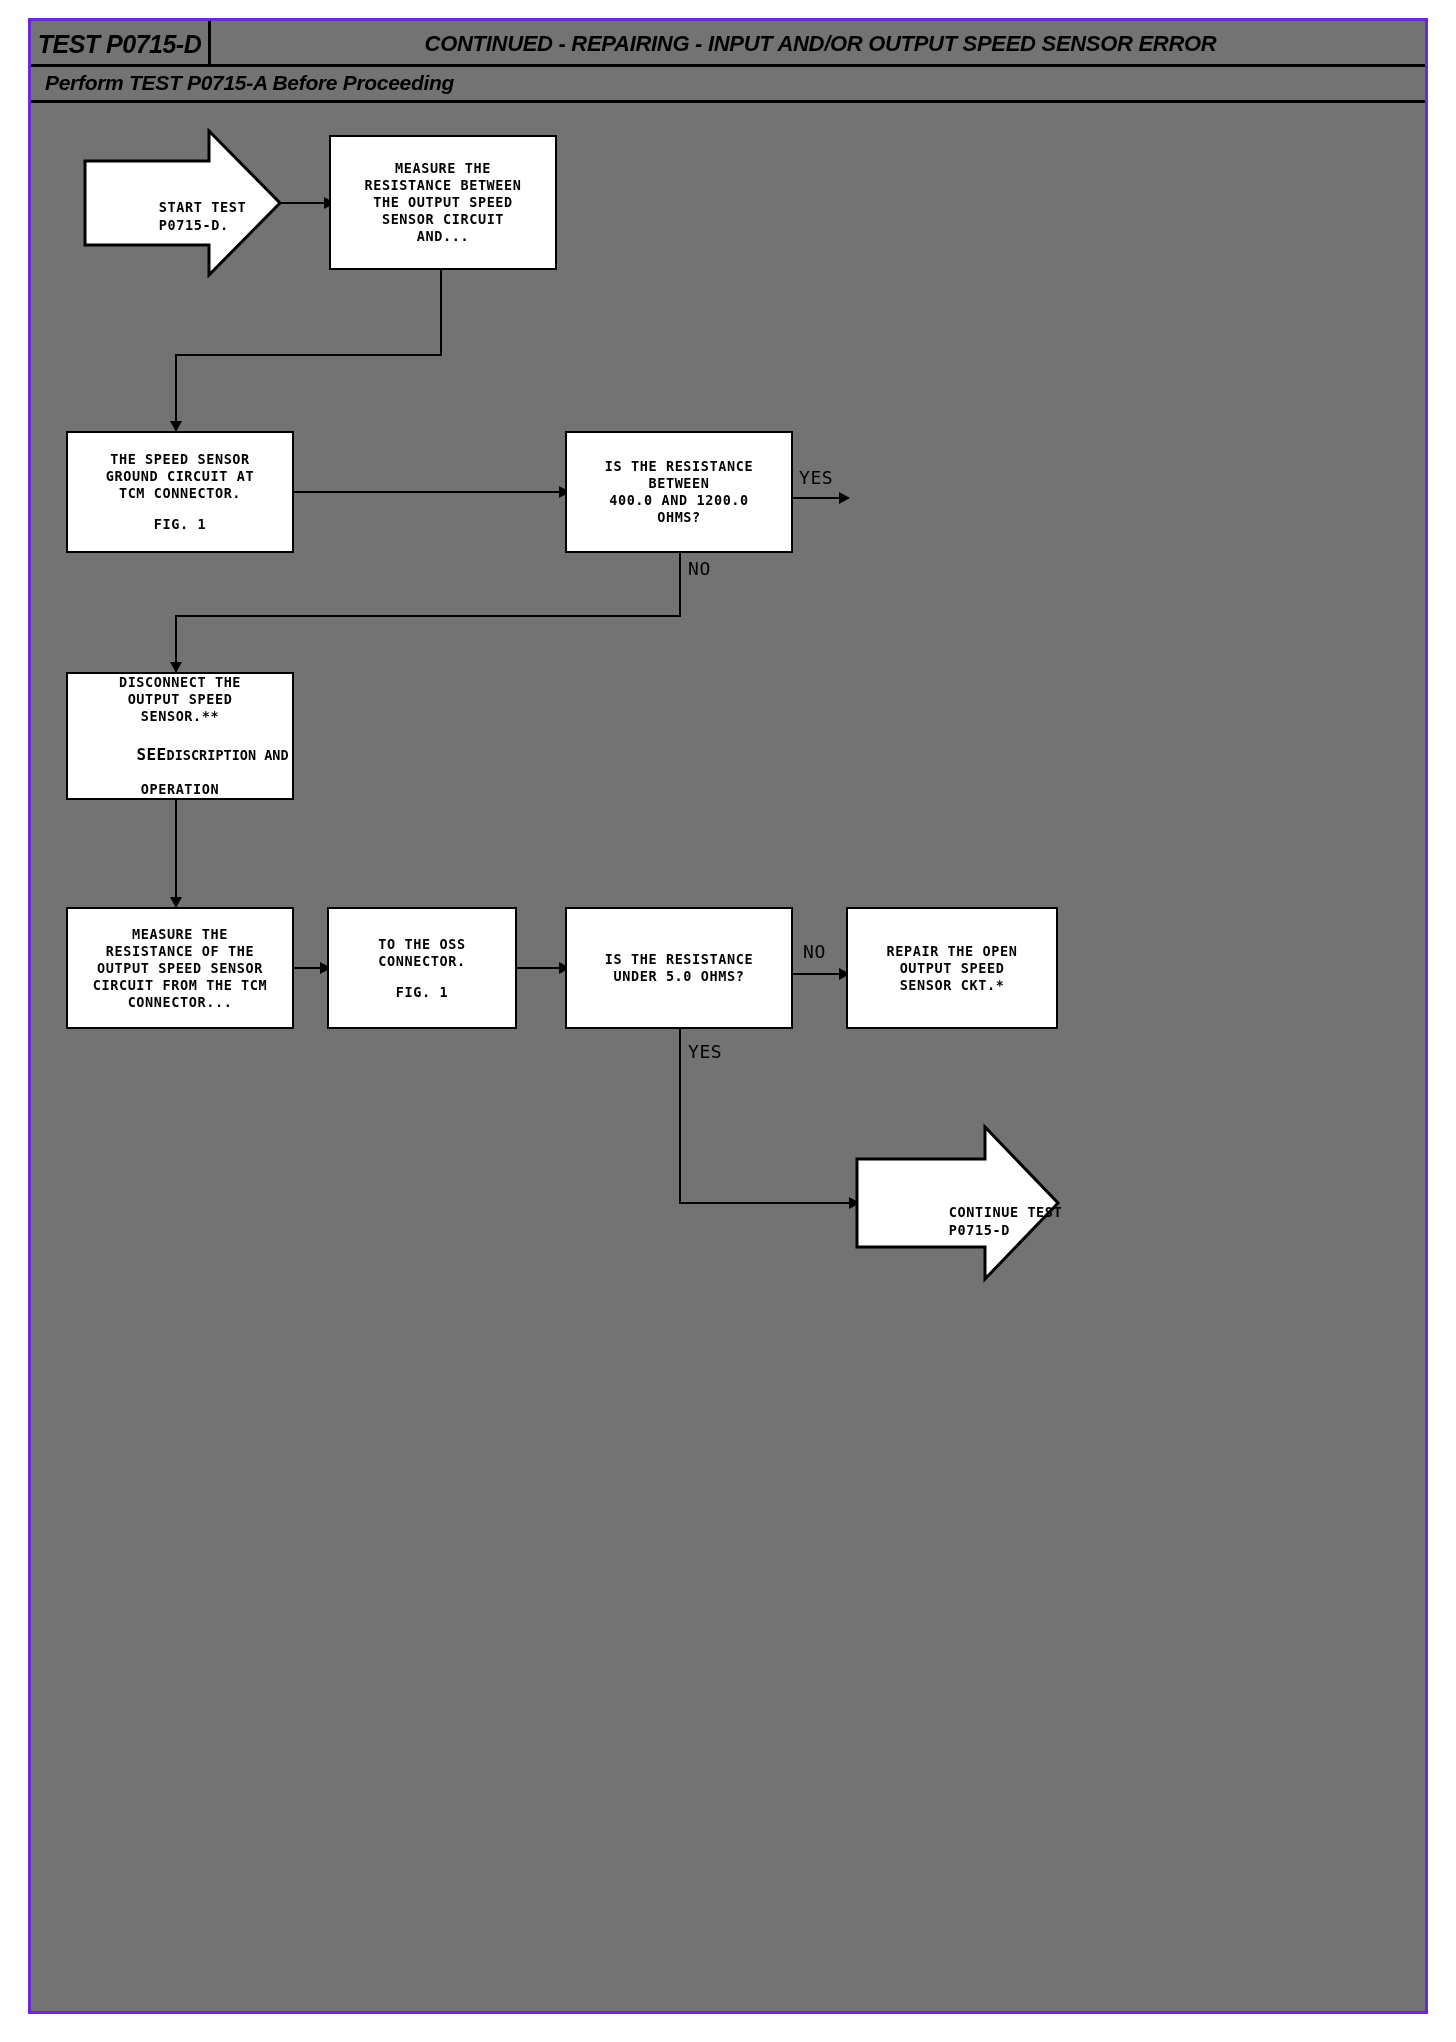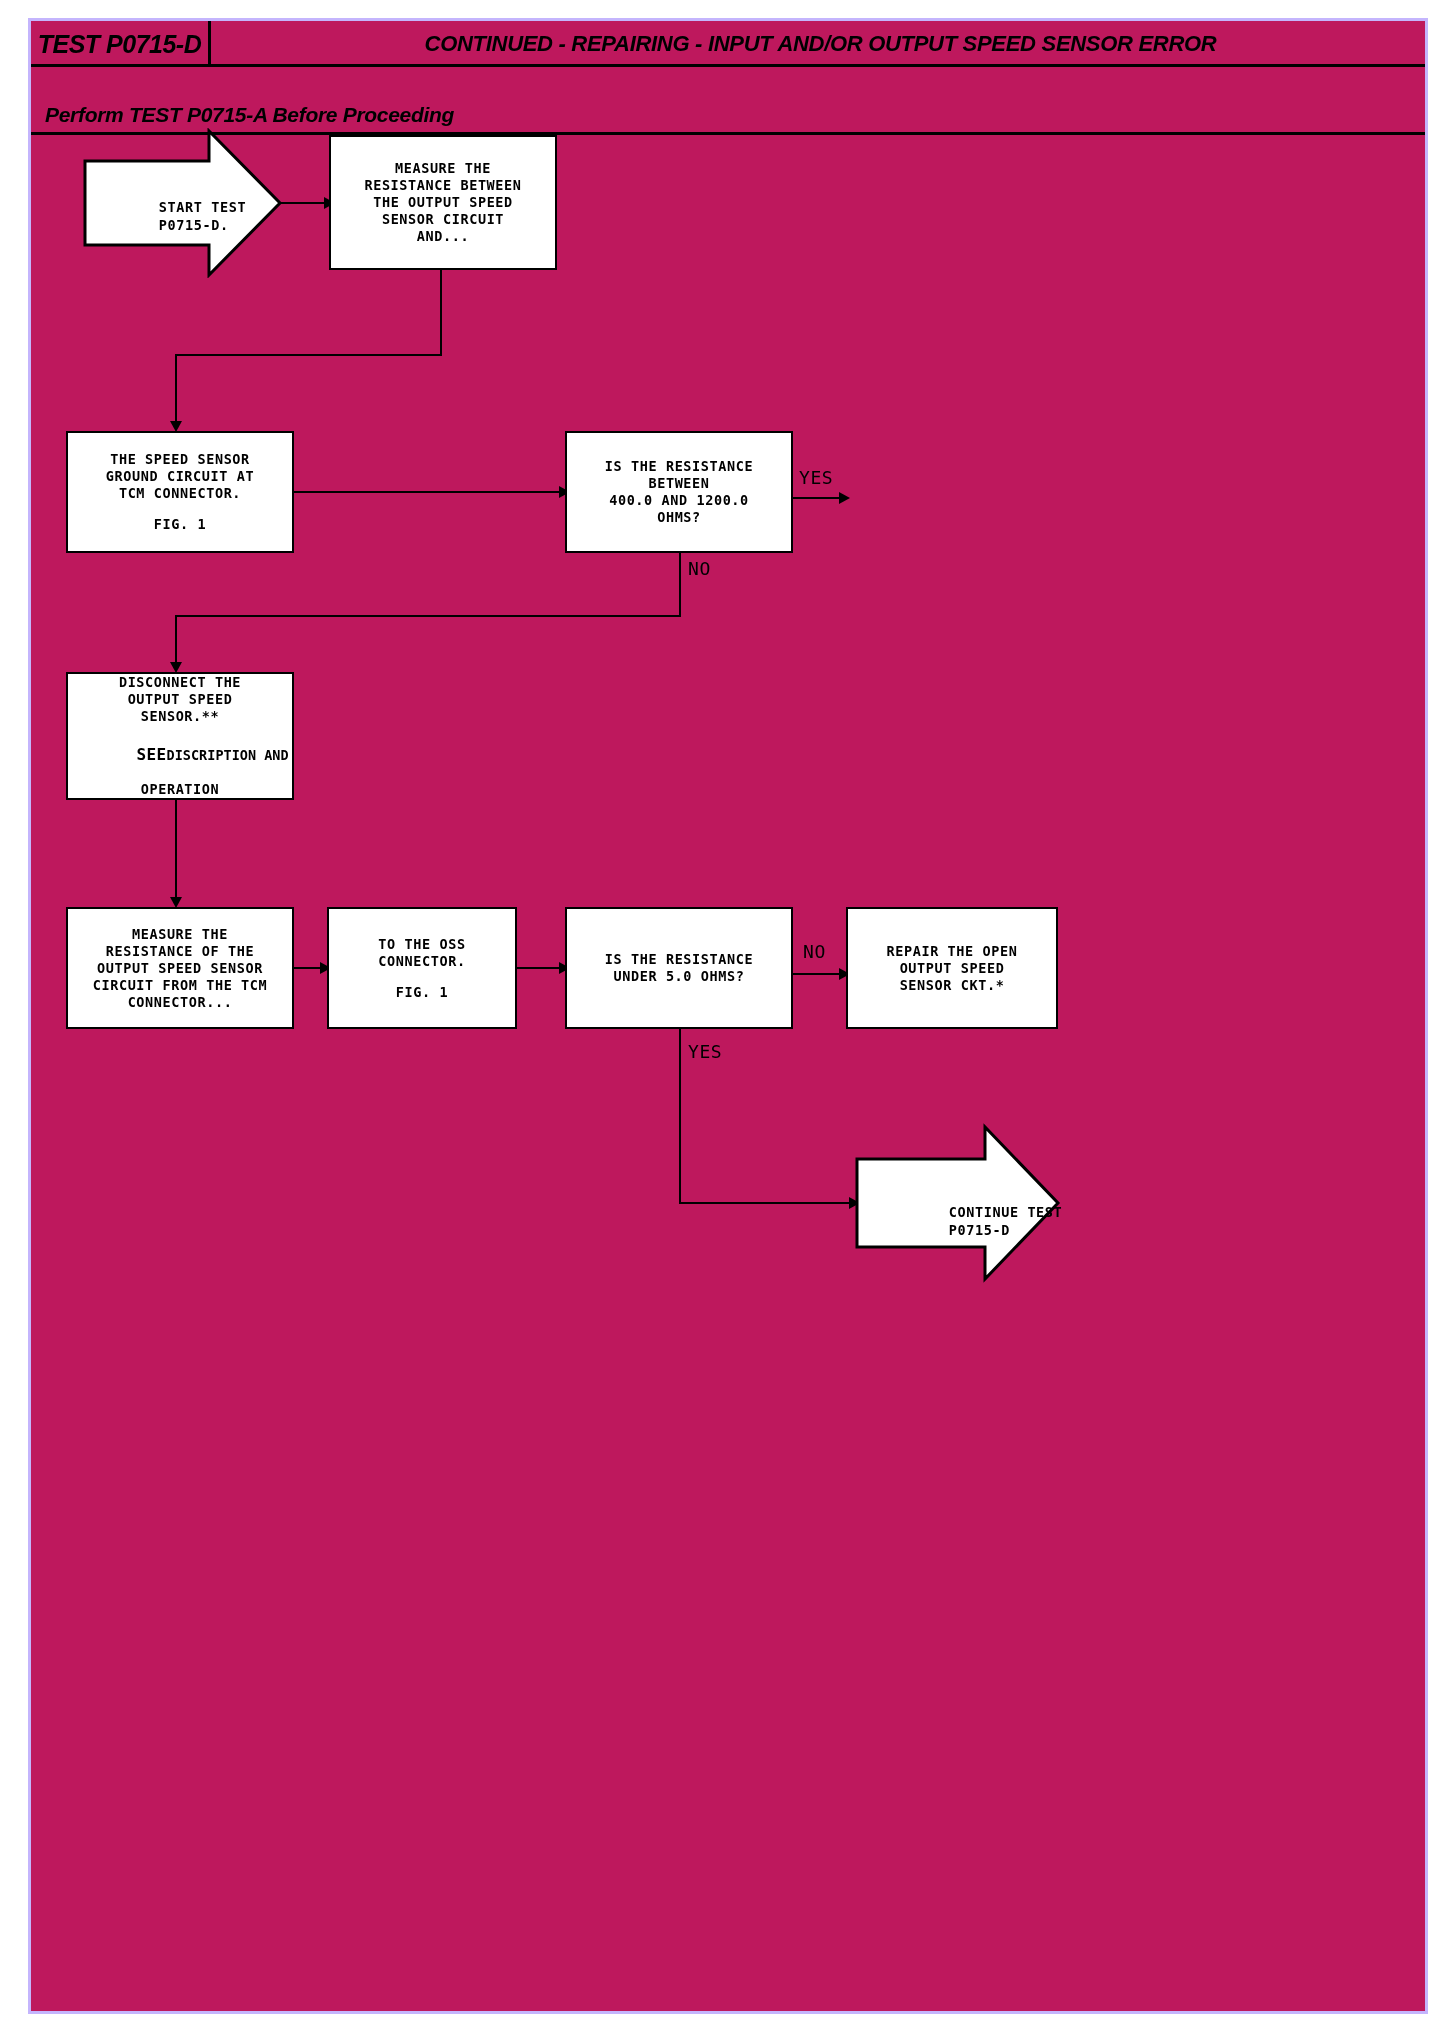--- a/index.html
+++ b/index.html
@@ -4,21 +4,21 @@
 <style>
   html,body{margin:0;padding:0;background:#ffffff;}
   body{
     font-family:"Liberation Serif", serif;
     width:1456px;height:2042px;position:relative;overflow:hidden;
     -webkit-font-smoothing:none;
   }
   
   #page{
     position:absolute;left:28px;top:18px;width:1400px;height:1996px;
-    border:3px solid #c4b5fd;box-sizing:border-box;background:#be185d;
+    border:3px solid #6d28d9;box-sizing:border-box;background:#737373;
   }
   
   #header-band{
     position:absolute;left:0;top:0;width:100%;height:46px;
     border-bottom:3px solid #000;box-sizing:border-box;
   }
   #test-id-cell{
     position:absolute;left:0;top:0;width:180px;height:46px;
     border-right:3px solid #000;box-sizing:border-box;
     display:flex;align-items:center;justify-content:center;
@@ -32,21 +32,21 @@
     position:absolute;left:185px;top:0;right:0;height:46px;
     display:flex;align-items:center;justify-content:center;
   }
   #header-title span{
     font-family:"Liberation Sans", sans-serif;
     font-weight:bold;font-size:22px;font-style:italic;
     letter-spacing:-0.3px;color:#000;white-space:nowrap;
   }
   #subheader-band{
     position:absolute;left:0;top:46px;width:100%;height:36px;
-    border-bottom:3px solid #000;box-sizing:border-box;margin-top:32px;
+    border-bottom:3px solid #000;box-sizing:border-box;
   }
   #subheader-band span{
     position:absolute;left:14px;top:4px;
     font-family:"Liberation Sans", sans-serif;
     font-weight:bold;font-size:21px;font-style:italic;
     letter-spacing:-0.3px;color:#000;
   }
   
   #footer-band{
     position:absolute;left:0;bottom:0;width:100%;height:48px;

